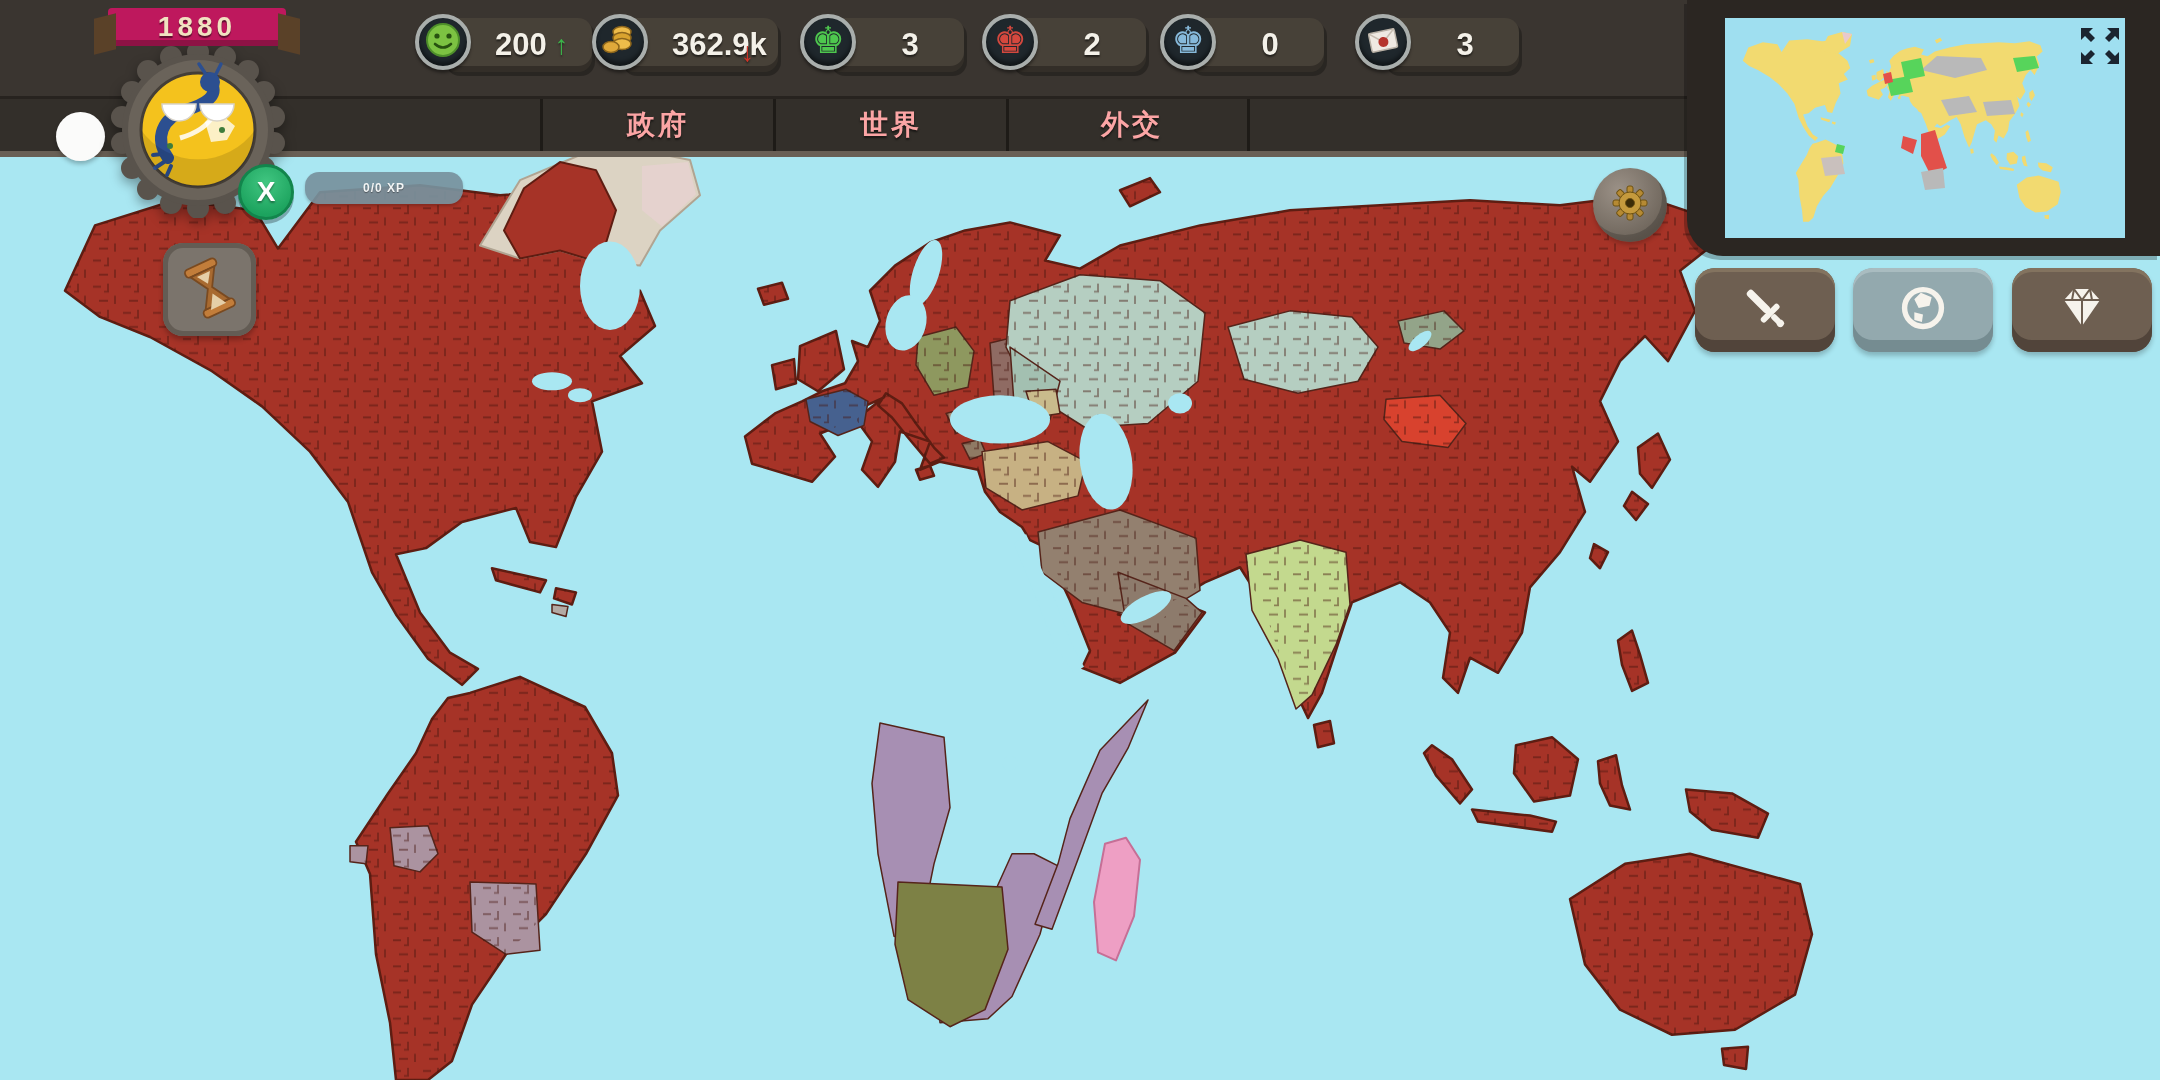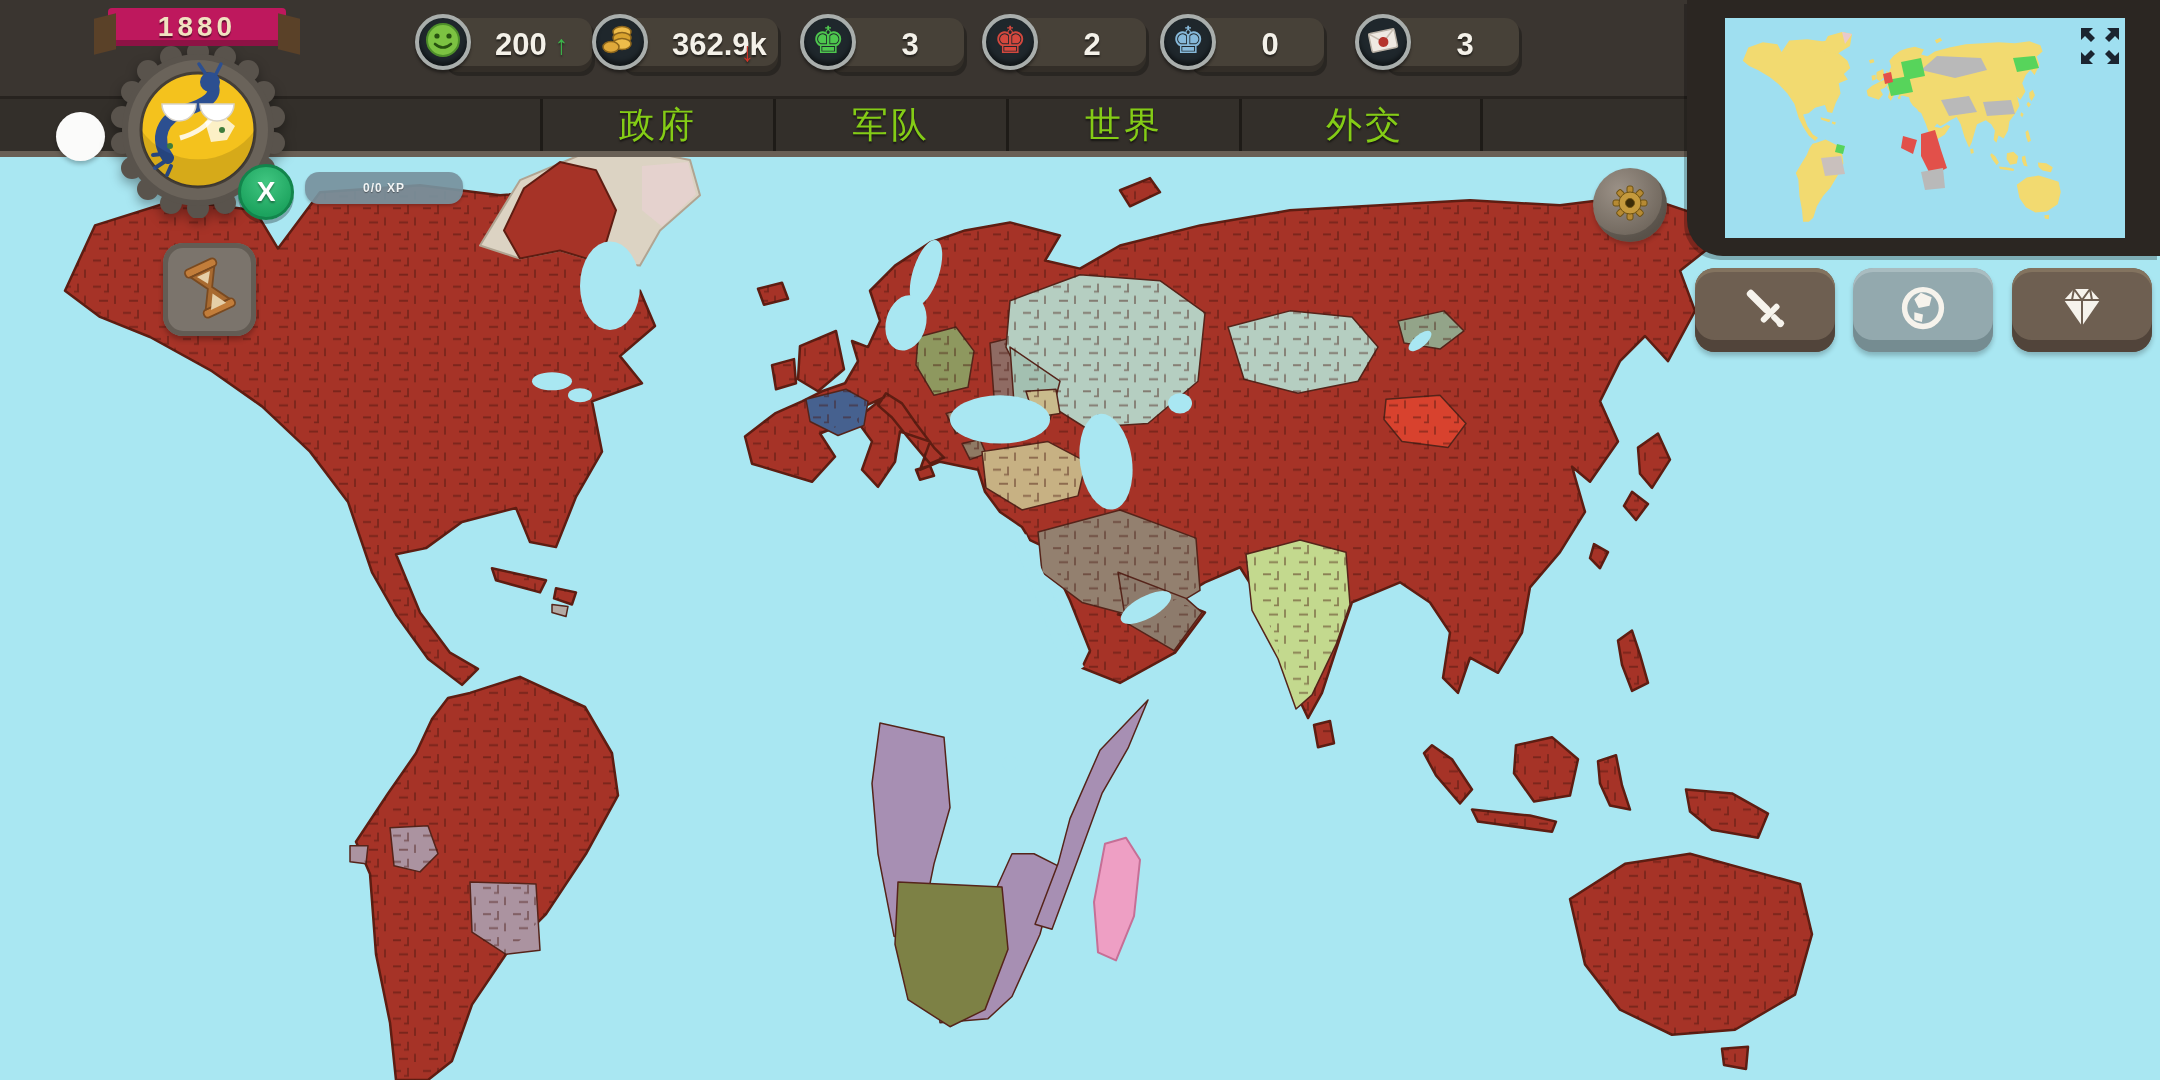--- a/index.html
+++ b/index.html
@@ -6,21 +6,21 @@
   #app{position:relative;width:2160px;height:1080px;overflow:hidden;
        font-family:"Liberation Sans","DejaVu Sans",sans-serif;
        background:#a9e7f2;-webkit-font-smoothing:antialiased;}
   .abs{position:absolute;}
 
   
   .topbar{left:0;top:0;width:1690px;height:96px;background:#3a3530;border-bottom:3px solid #27231f;z-index:40;}
   .tabbar{left:0;top:99px;width:1690px;height:52px;background:#332f2a;border-bottom:6px solid #696056;z-index:40;}
   .tabs{position:absolute;left:540px;top:0;height:52px;display:flex;}
   .tab{width:230px;height:52px;display:flex;align-items:center;justify-content:center;
-       border-left:3px solid #1e1b17;color:#84cc16;font-size:36px;font-weight:normal;
+       border-left:3px solid #1e1b17;color:#fca5a5;font-size:28px;font-weight:bold;
        letter-spacing:3px;text-shadow:0 2px 2px rgba(0,0,0,.55);cursor:pointer;}
   .tab:last-child{border-right:3px solid #1e1b17;padding-left:8px;}
 
   
   .res{position:absolute;top:14px;height:62px;z-index:45;}
   .res .pill{position:absolute;left:28px;top:4px;height:54px;background:#474138;border-radius:14px;
       box-shadow:inset 0 -6px 0 rgba(0,0,0,.28), 3px 4px 0 rgba(0,0,0,.28);
       display:flex;align-items:center;justify-content:center;
       padding:0 24px 0 52px;min-width:60px;}
   .res .badge{position:absolute;left:0;top:0;width:56px;height:56px;border-radius:50%;
@@ -168,21 +168,20 @@
       <ellipse cx="1420" cy="190" rx="14" ry="6" transform="rotate(-40 1420 190)"></ellipse>
       <ellipse cx="1010" cy="610" rx="8" ry="7"></ellipse>
       <path d="M 1026,382 L 1052,440 L 1072,492 L 1084,514 L 1074,520 L 1054,492 L 1034,440 L 1014,392 Z"></path>
     </g>
   </svg>
 
   <div class="abs topbar"></div>
   <div class="abs tabbar">
     <div class="tabs">
       <div class="tab">政府</div>
-      <div class="tab">军队</div>
       <div class="tab">世界</div>
       <div class="tab">外交</div>
     </div>
   </div>
 
   <div class="res" style="left:415px">
     <div class="pill">
         <span class="val">200</span>
         <span class="trend up">↑</span>
       </div>

